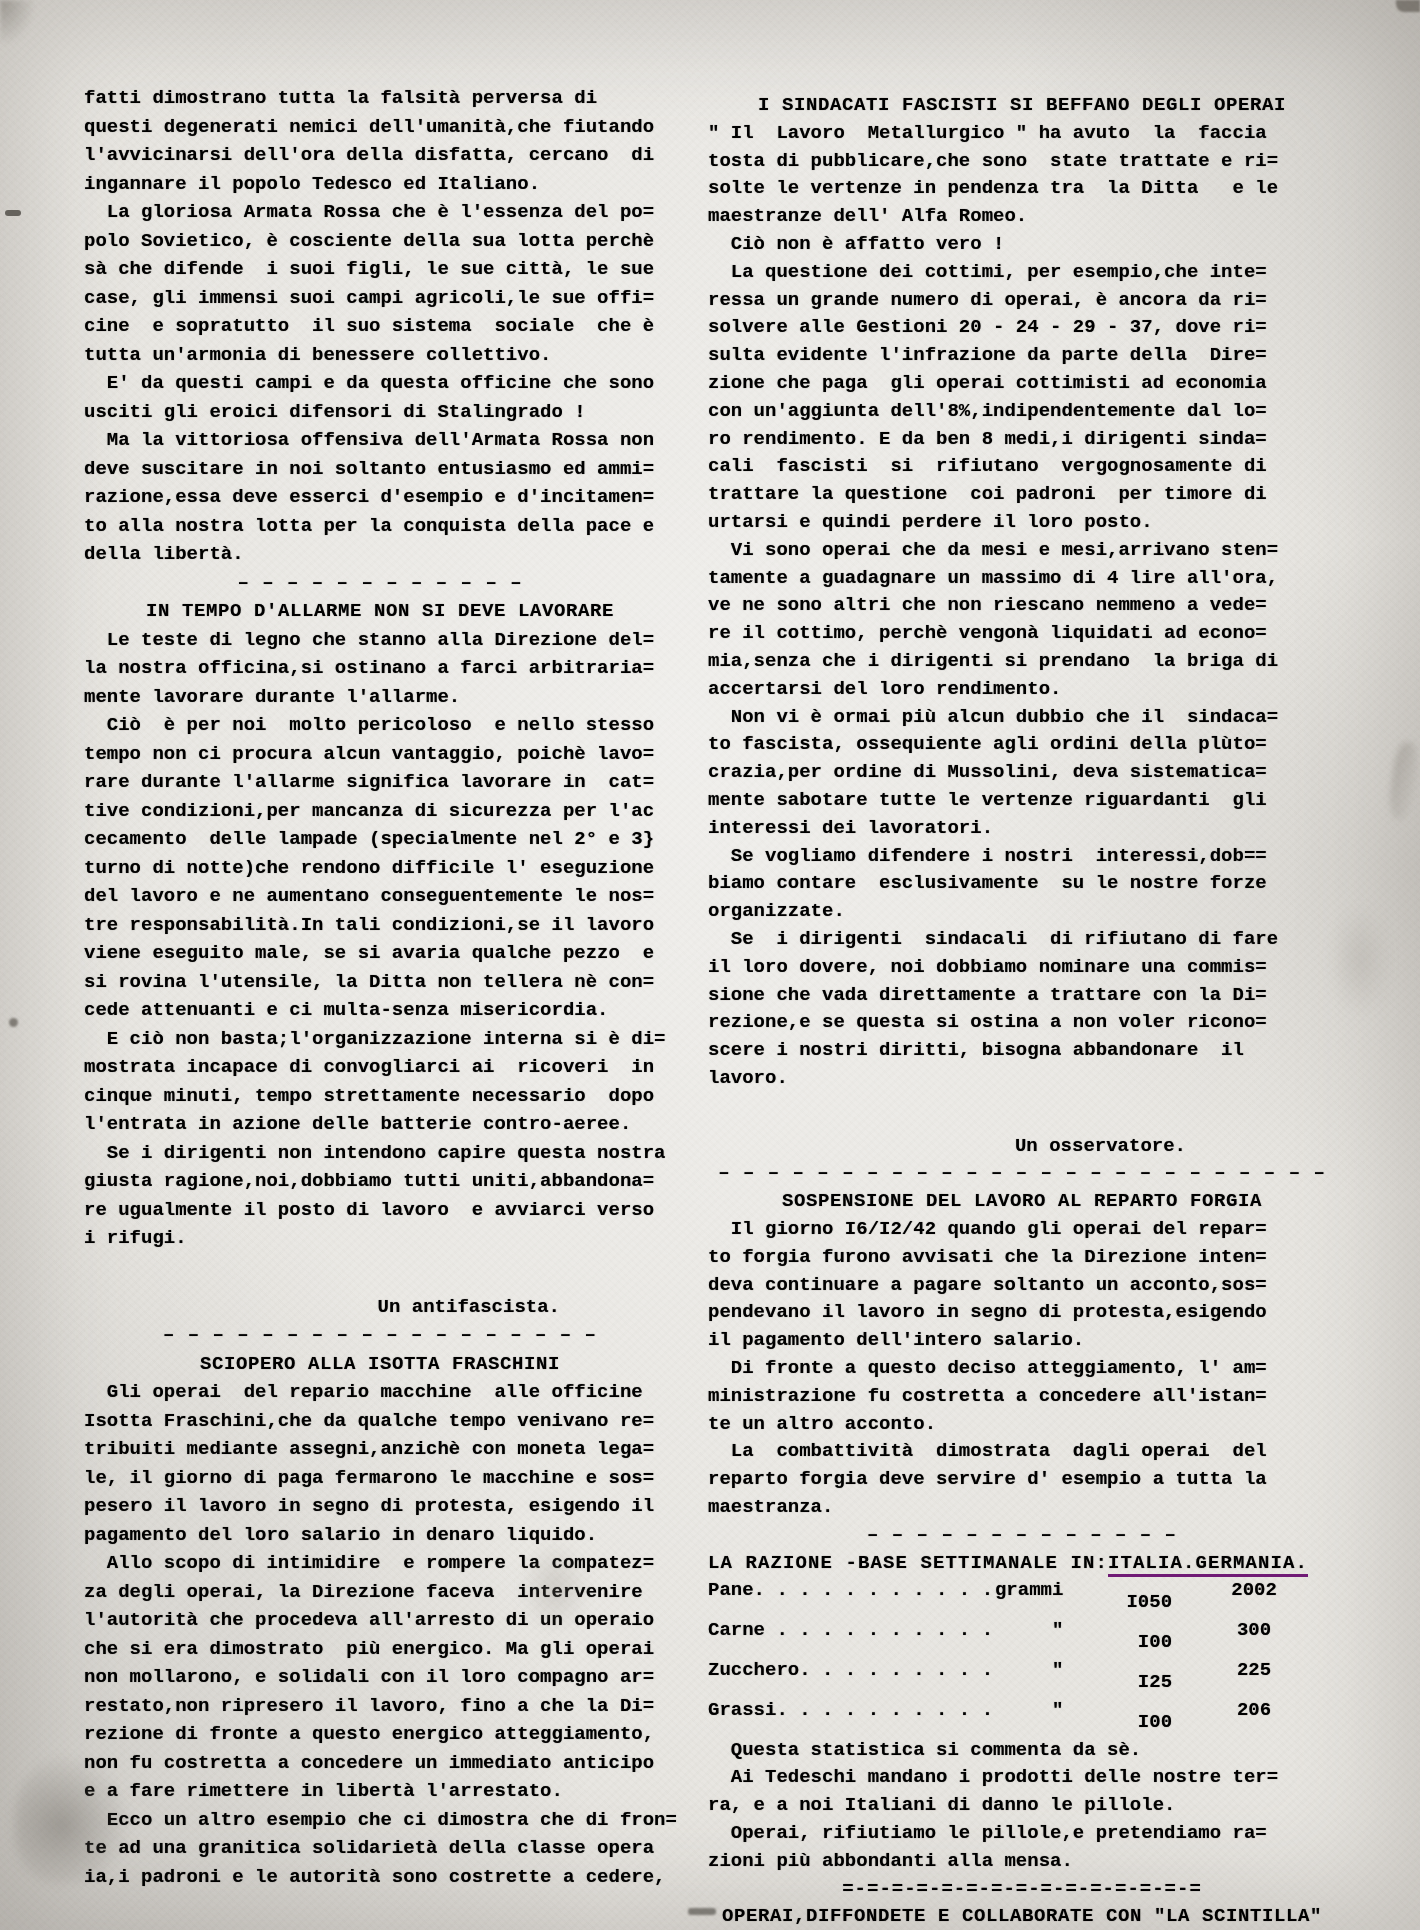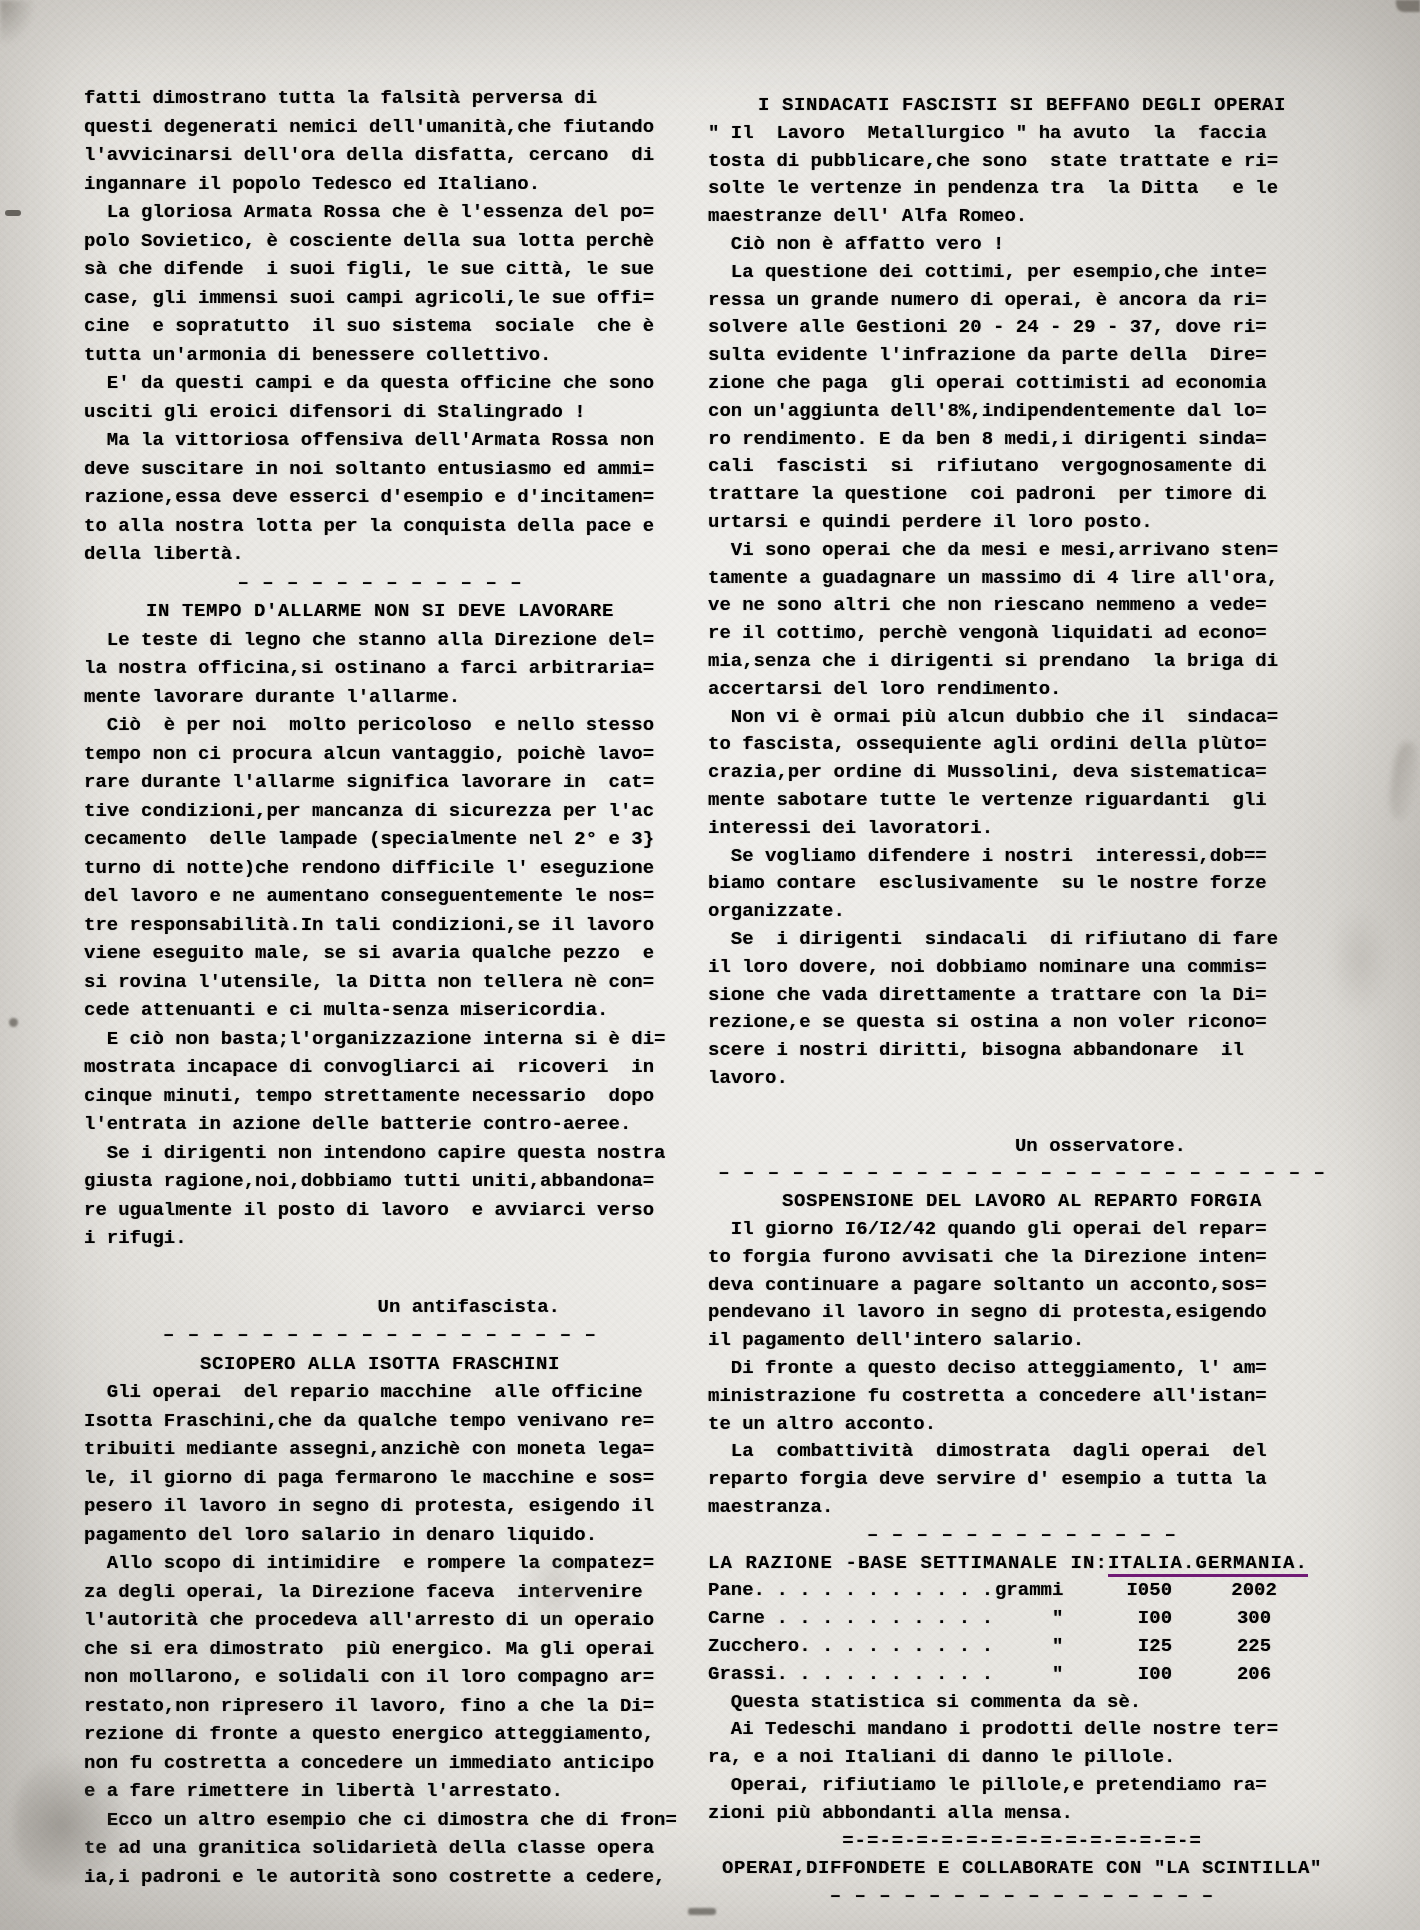--- a/index.html
+++ b/index.html
@@ -28,21 +28,21 @@
   .r{text-align:right;margin-top:40px;}
   .sig{padding-right:116px;}
   .col-right .sig{padding-right:150px;}
   .h{letter-spacing:0.6px;}
   .sep{letter-spacing:1px;}
   .rz{letter-spacing:1.1px;}
   .rz .u{border-bottom:3px solid #701a75;}
   .trow{display:flex;}
   .tl{width:278px;}
   .tu{width:84px;text-align:right;}
-  .tv1{width:118px;text-align:right;}
+  .tv1{width:118px;text-align:right;margin-top:12px;}
   .tv2{width:178px;text-align:center;}
   .stain{position:absolute;pointer-events:none;}
 </style>
 </head>
 <body>
 
 <div class="paper">
   <div class="col col-left"><div class="ln ">fatti dimostrano tutta la falsità perversa di</div><div class="ln ">questi degenerati nemici dell'umanità,che fiutando</div><div class="ln ">l'avvicinarsi dell'ora della disfatta, cercano  di</div><div class="ln ">ingannare il popolo Tedesco ed Italiano.</div><div class="ln ">  La gloriosa Armata Rossa che è l'essenza del po=</div><div class="ln ">polo Sovietico, è cosciente della sua lotta perchè</div><div class="ln ">sà che difende  i suoi figli, le sue città, le sue</div><div class="ln ">case, gli immensi suoi campi agricoli,le sue offi=</div><div class="ln ">cine  e sopratutto  il suo sistema  sociale  che è</div><div class="ln ">tutta un'armonia di benessere collettivo.</div><div class="ln ">  E' da questi campi e da questa officine che sono</div><div class="ln ">usciti gli eroici difensori di Stalingrado !</div><div class="ln ">  Ma la vittoriosa offensiva dell'Armata Rossa non</div><div class="ln ">deve suscitare in noi soltanto entusiasmo ed ammi=</div><div class="ln ">razione,essa deve esserci d'esempio e d'incitamen=</div><div class="ln ">to alla nostra lotta per la conquista della pace e</div><div class="ln ">della libertà.</div><div class="ln c sep">– – – – – – – – – – – –</div><div class="ln c h">IN TEMPO D'ALLARME NON SI DEVE LAVORARE</div><div class="ln ">  Le teste di legno che stanno alla Direzione del=</div><div class="ln ">la nostra officina,si ostinano a farci arbitraria=</div><div class="ln ">mente lavorare durante l'allarme.</div><div class="ln ">  Ciò  è per noi  molto pericoloso  e nello stesso</div><div class="ln ">tempo non ci procura alcun vantaggio, poichè lavo=</div><div class="ln ">rare durante l'allarme significa lavorare in  cat=</div><div class="ln ">tive condizioni,per mancanza di sicurezza per l'ac</div><div class="ln ">cecamento  delle lampade (specialmente nel 2° e 3}</div><div class="ln ">turno di notte)che rendono difficile l' eseguzione</div><div class="ln ">del lavoro e ne aumentano conseguentemente le nos=</div><div class="ln ">tre responsabilità.In tali condizioni,se il lavoro</div><div class="ln ">viene eseguito male, se si avaria qualche pezzo  e</div><div class="ln ">si rovina l'utensile, la Ditta non tellera nè con=</div><div class="ln ">cede attenuanti e ci multa-senza misericordia.</div><div class="ln ">  E ciò non basta;l'organizzazione interna si è di=</div><div class="ln ">mostrata incapace di convogliarci ai  ricoveri  in</div><div class="ln ">cinque minuti, tempo strettamente necessario  dopo</div><div class="ln ">l'entrata in azione delle batterie contro-aeree.</div><div class="ln ">  Se i dirigenti non intendono capire questa nostra</div><div class="ln ">giusta ragione,noi,dobbiamo tutti uniti,abbandona=</div><div class="ln ">re ugualmente il posto di lavoro  e avviarci verso</div><div class="ln ">i rifugi.</div><div class="ln r sig">Un antifascista.</div><div class="ln c sep">– – – – – – – – – – – – – – – – – –</div><div class="ln c h">SCIOPERO ALLA ISOTTA FRASCHINI</div><div class="ln ">  Gli operai  del repario macchine  alle officine</div><div class="ln ">Isotta Fraschini,che da qualche tempo venivano re=</div><div class="ln ">tribuiti mediante assegni,anzichè con moneta lega=</div><div class="ln ">le, il giorno di paga fermarono le macchine e sos=</div><div class="ln ">pesero il lavoro in segno di protesta, esigendo il</div><div class="ln ">pagamento del loro salario in denaro liquido.</div><div class="ln ">  Allo scopo di intimidire  e rompere la compatez=</div><div class="ln ">za degli operai, la Direzione faceva  intervenire</div><div class="ln ">l'autorità che procedeva all'arresto di un operaio</div><div class="ln ">che si era dimostrato  più energico. Ma gli operai</div><div class="ln ">non mollarono, e solidali con il loro compagno ar=</div><div class="ln ">restato,non ripresero il lavoro, fino a che la Di=</div><div class="ln ">rezione di fronte a questo energico atteggiamento,</div><div class="ln ">non fu costretta a concedere un immediato anticipo</div><div class="ln ">e a fare rimettere in libertà l'arrestato.</div><div class="ln ">  Ecco un altro esempio che ci dimostra che di fron=</div><div class="ln ">te ad una granitica solidarietà della classe opera</div><div class="ln ">ia,i padroni e le autorità sono costrette a cedere,</div><div class="ln r sig">L' informatore.</div><div class="ln c sep">– – – – – – – – – – – – – – – – –</div></div>
   <div class="col col-right"><div class="ln c h">I SINDACATI FASCISTI SI BEFFANO DEGLI OPERAI</div><div class="ln ">" Il  Lavoro  Metallurgico " ha avuto  la  faccia</div><div class="ln ">tosta di pubblicare,che sono  state trattate e ri=</div><div class="ln ">solte le vertenze in pendenza tra  la Ditta   e le</div><div class="ln ">maestranze dell' Alfa Romeo.</div><div class="ln ">  Ciò non è affatto vero !</div><div class="ln ">  La questione dei cottimi, per esempio,che inte=</div><div class="ln ">ressa un grande numero di operai, è ancora da ri=</div><div class="ln ">solvere alle Gestioni 20 - 24 - 29 - 37, dove ri=</div><div class="ln ">sulta evidente l'infrazione da parte della  Dire=</div><div class="ln ">zione che paga  gli operai cottimisti ad economia</div><div class="ln ">con un'aggiunta dell'8%,indipendentemente dal lo=</div><div class="ln ">ro rendimento. E da ben 8 medi,i dirigenti sinda=</div><div class="ln ">cali  fascisti  si  rifiutano  vergognosamente di</div><div class="ln ">trattare la questione  coi padroni  per timore di</div><div class="ln ">urtarsi e quindi perdere il loro posto.</div><div class="ln ">  Vi sono operai che da mesi e mesi,arrivano sten=</div><div class="ln ">tamente a guadagnare un massimo di 4 lire all'ora,</div><div class="ln ">ve ne sono altri che non riescano nemmeno a vede=</div><div class="ln ">re il cottimo, perchè vengonà liquidati ad econo=</div><div class="ln ">mia,senza che i dirigenti si prendano  la briga di</div><div class="ln ">accertarsi del loro rendimento.</div><div class="ln ">  Non vi è ormai più alcun dubbio che il  sindaca=</div><div class="ln ">to fascista, ossequiente agli ordini della plùto=</div><div class="ln ">crazia,per ordine di Mussolini, deva sistematica=</div><div class="ln ">mente sabotare tutte le vertenze riguardanti  gli</div><div class="ln ">interessi dei lavoratori.</div><div class="ln ">  Se vogliamo difendere i nostri  interessi,dob==</div><div class="ln ">biamo contare  esclusivamente  su le nostre forze</div><div class="ln ">organizzate.</div><div class="ln ">  Se  i dirigenti  sindacali  di rifiutano di fare</div><div class="ln ">il loro dovere, noi dobbiamo nominare una commis=</div><div class="ln ">sione che vada direttamente a trattare con la Di=</div><div class="ln ">rezione,e se questa si ostina a non voler ricono=</div><div class="ln ">scere i nostri diritti, bisogna abbandonare  il</div><div class="ln ">lavoro.</div><div class="ln r sig">Un osservatore.</div><div class="ln c sep">– – – – – – – – – – – – – – – – – – – – – – – – –</div><div class="ln c h">SOSPENSIONE DEL LAVORO AL REPARTO FORGIA</div><div class="ln ">  Il giorno I6/I2/42 quando gli operai del repar=</div><div class="ln ">to forgia furono avvisati che la Direzione inten=</div><div class="ln ">deva continuare a pagare soltanto un acconto,sos=</div><div class="ln ">pendevano il lavoro in segno di protesta,esigendo</div><div class="ln ">il pagamento dell'intero salario.</div><div class="ln ">  Di fronte a questo deciso atteggiamento, l' am=</div><div class="ln ">ministrazione fu costretta a concedere all'istan=</div><div class="ln ">te un altro acconto.</div><div class="ln ">  La  combattività  dimostrata  dagli operai  del</div><div class="ln ">reparto forgia deve servire d' esempio a tutta la</div><div class="ln ">maestranza.</div><div class="ln c sep">– – – – – – – – – – – – –</div><div class="ln rz"><span>LA RAZIONE -BASE SETTIMANALE IN:</span><span class="u">ITALIA.GERMANIA.</span></div><div class="ln trow"><span class="tl">Pane. . . . . . . . . . .</span><span class="tu">grammi</span><span class="tv1">I050</span><span class="tv2">2002</span></div><div class="ln trow"><span class="tl">Carne . . . . . . . . . .</span><span class="tu">"</span><span class="tv1">I00</span><span class="tv2">300</span></div><div class="ln trow"><span class="tl">Zucchero. . . . . . . . .</span><span class="tu">"</span><span class="tv1">I25</span><span class="tv2">225</span></div><div class="ln trow"><span class="tl">Grassi. . . . . . . . . .</span><span class="tu">"</span><span class="tv1">I00</span><span class="tv2">206</span></div><div class="ln ">  Questa statistica si commenta da sè.</div><div class="ln ">  Ai Tedeschi mandano i prodotti delle nostre ter=</div><div class="ln ">ra, e a noi Italiani di danno le pillole.</div><div class="ln ">  Operai, rifiutiamo le pillole,e pretendiamo ra=</div><div class="ln ">zioni più abbondanti alla mensa.</div><div class="ln c sep">=-=-=-=-=-=-=-=-=-=-=-=-=-=-=</div><div class="ln c h">OPERAI,DIFFONDETE E COLLABORATE CON "LA SCINTILLA"</div><div class="ln c sep">– – – – – – – – – – – – – – – –</div></div>
 

